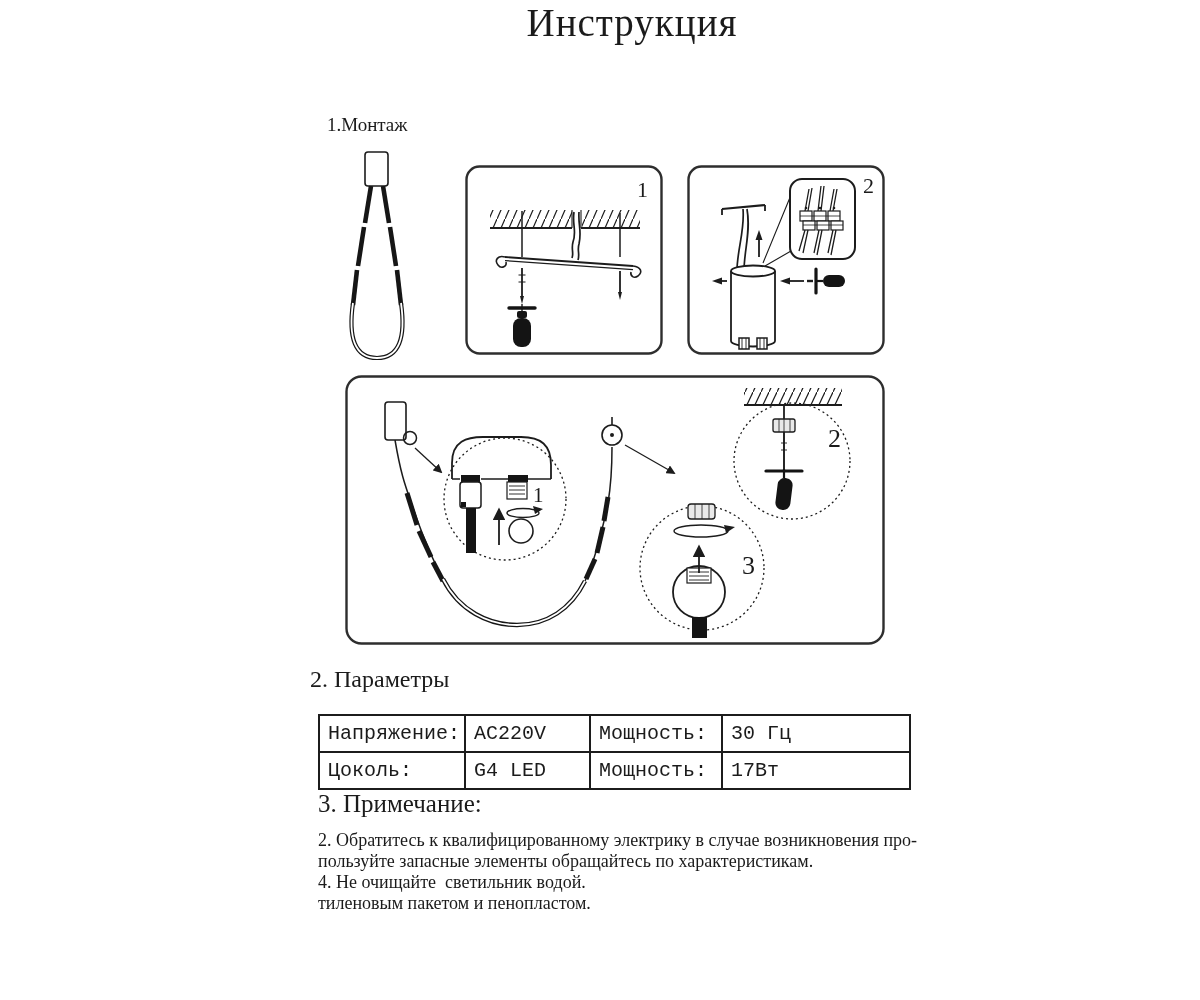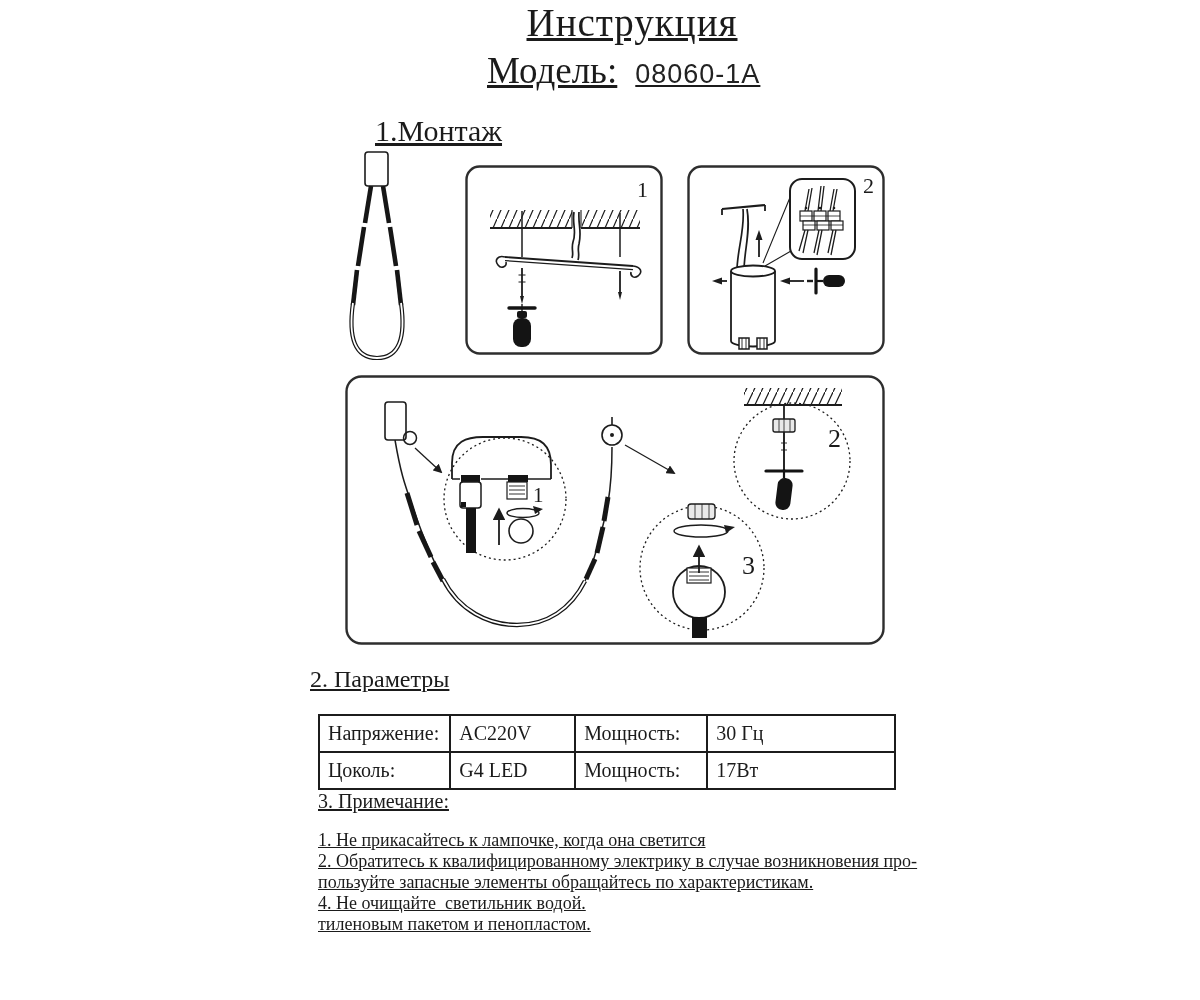--- a/index.html
+++ b/index.html
@@ -1,44 +1,40 @@
 <!DOCTYPE html>
 <html><head>
 <meta charset="utf-8">
 <style>
   html,body{margin:0;padding:0;background:#ffffff;}
   .page{position:relative;width:1200px;height:1000px;background:#ffffff;color:#1b1b1b;
         font-family:"Liberation Serif",serif;overflow:hidden;}
-  .abs{position:absolute;text-decoration:underline;}
+  .abs{position:absolute;}
   .title{top:0;left:0;width:1200px;box-sizing:border-box;padding-left:64px;text-align:center;
          font-size:39px;letter-spacing:1px;}
   .model-row{top:49px;left:487px;display:flex;align-items:baseline;gap:18px;}
   .model-label{font-size:37px;}
   .model-value{font-family:"Liberation Sans",sans-serif;font-size:27px;letter-spacing:1px;color:#222;}
-  .h-montage{left:327px;top:114px;font-size:30px;margin-left:48px;}
+  .h-montage{left:327px;top:114px;font-size:19px;}
   .h-params{left:310px;top:666px;font-size:24px;}
-  .h-notes{left:318px;top:790px;font-size:20px;}
+  .h-notes{left:318px;top:790px;font-size:25px;}
   .notes{left:318px;top:830px;}
   .note-line{font-size:18px;line-height:21px;white-space:pre;}
   table.params{position:absolute;left:318px;top:714px;border-collapse:collapse;background:#fff;}
-  table.params td{border:2px solid #1c1c1c;height:35px;padding:0 10px 0 8px;font-size:20px;
-                  font-family:Liberation Serif, serif;margin-top:24px;}
+  table.params td{border:2px solid #1c1c1c;height:35px;padding:0 4px 0 8px;font-size:20px;
+                  font-family:Liberation Mono, monospace;margin-top:24px;}
   svg{position:absolute;display:block;}
   svg text{font-family:"Liberation Serif",serif;fill:#1b1b1b;}
 </style>
 </head>
 <body>
 
 <div class="page">
 
   <div class="abs title">Инструкция</div>
-  <div class="abs model-row">
-    <span class="model-label">Модель:</span>
-    <span class="model-value">08060-1A</span>
-  </div>
 
   <div class="abs h-montage">1.Монтаж</div>
 
   <svg style="left:335px;top:146px" width="110" height="226" viewBox="0 0 110 226">
     <g fill="none" stroke="#1c1c1c">
       <rect x="30" y="6" width="23" height="34" rx="3" stroke-width="1.6" fill="#fff"></rect>
       <g stroke="#161616" stroke-width="4.6">
         <path d="M36,40 L30,77"></path>
           <path d="M29,81 L23,120"></path>
           <path d="M22,124 L18,159"></path>
@@ -234,20 +230,19 @@
         <td>G4 LED</td>
         <td>Мощность:</td>
         <td>17Вт</td>
       </tr>
     </tbody>
   </table>
 
   <div class="abs h-notes">3. Примечание:</div>
 
   <div class="abs notes">
-    <div class="note-line">1. Не прикасайтесь к лампочке, когда она светится</div>
     <div class="note-line">2. Обратитесь к квалифицированному электрику в случае возникновения про-</div>
     <div class="note-line">пользуйте запасные элементы обращайтесь по характеристикам.</div>
     <div class="note-line">4. Не очищайте  светильник водой.</div>
     <div class="note-line">тиленовым пакетом и пенопластом.</div>
   </div>
 
 </div>
 
 </body></html>

